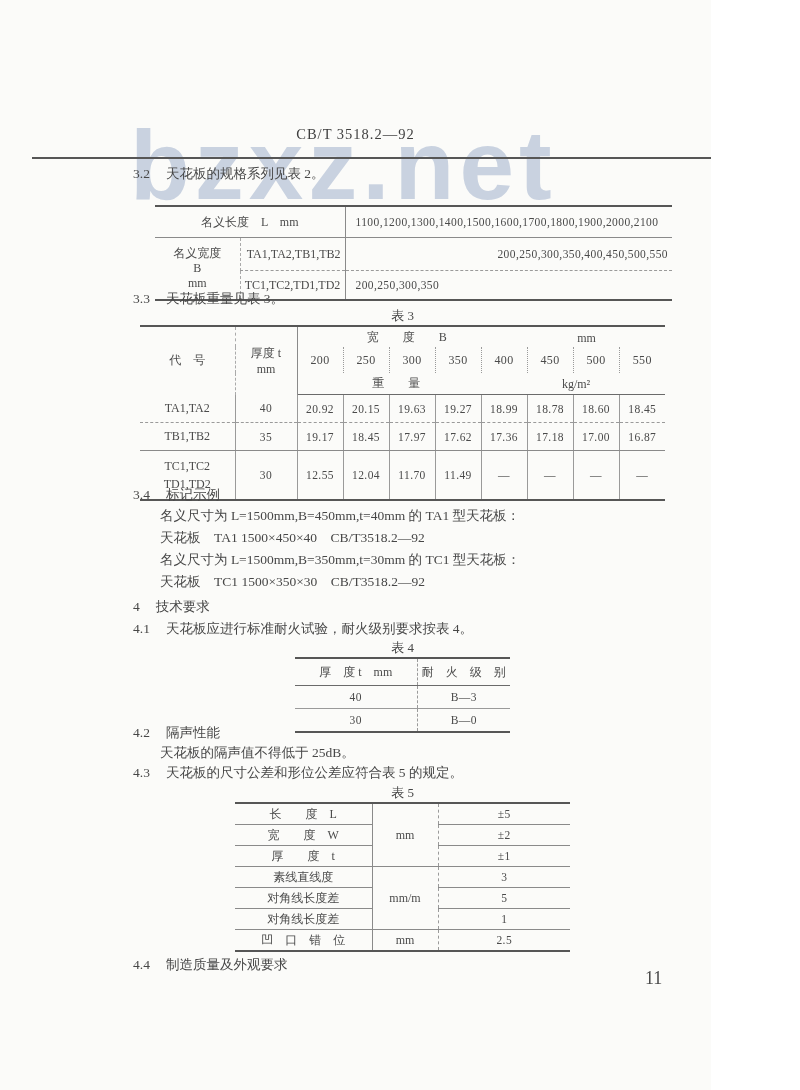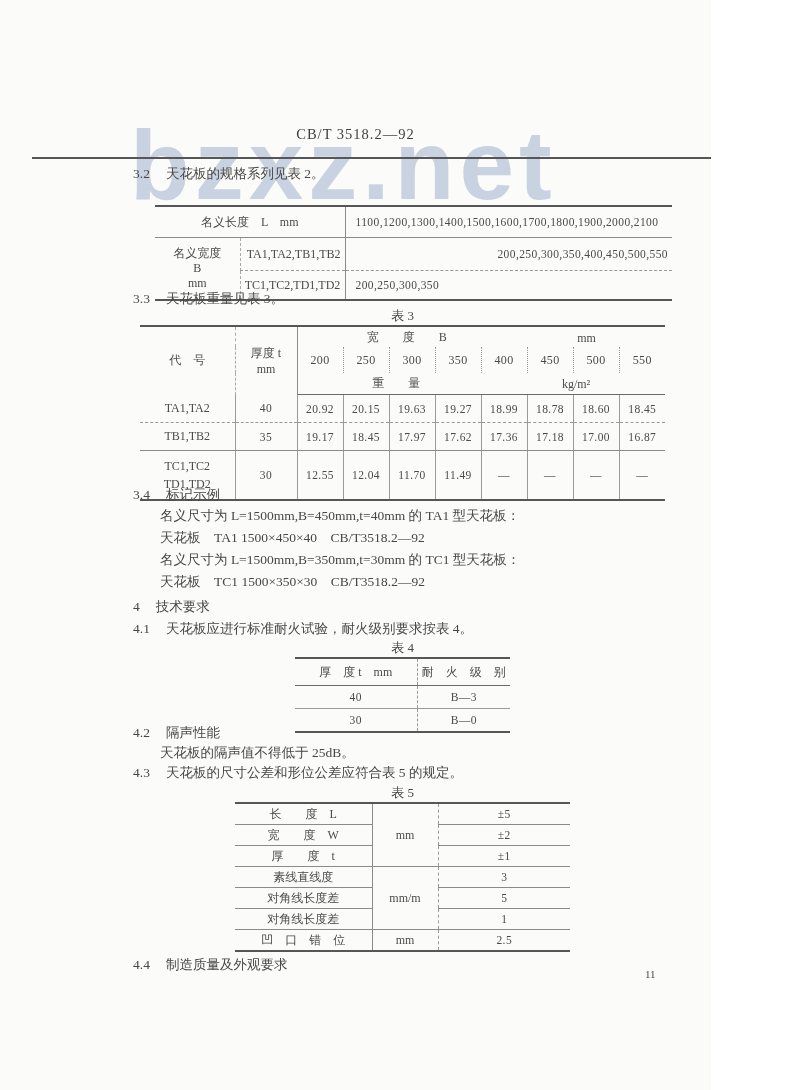--- a/index.html
+++ b/index.html
@@ -56,21 +56,21 @@
   
   .t4 td{height:22px;}
   .t4 tr.h th{height:26px; border-bottom:1.5px solid #6a6a6a;}
   .t4 .c2{border-left:1px dashed #9a9a9a;}
   .t4 tr.r1 td{border-bottom:1px solid #9a9a9a;}
   
   .t5 td{height:20px; border-top:1px solid #8a8a8a;}
   .t5 tr:first-child td{border-top:none;}
   .t5 .unit{border-left:1px solid #8a8a8a; border-right:1px dashed #9a9a9a;}
   .t5 .val{border-left:1px dashed #9a9a9a;}
-  .pagenum{position:absolute; top:968px; left:645px; font-size:11px; color:#4a4a4a;}
+  .pagenum{position:absolute; top:968px; left:645px; font-size:18px; color:#4a4a4a;}
 </style>
 </head>
 <body>
 
 <div class="page">
 
   <div class="watermark">bzxz.net</div>
 
   <div class="layer">
 

